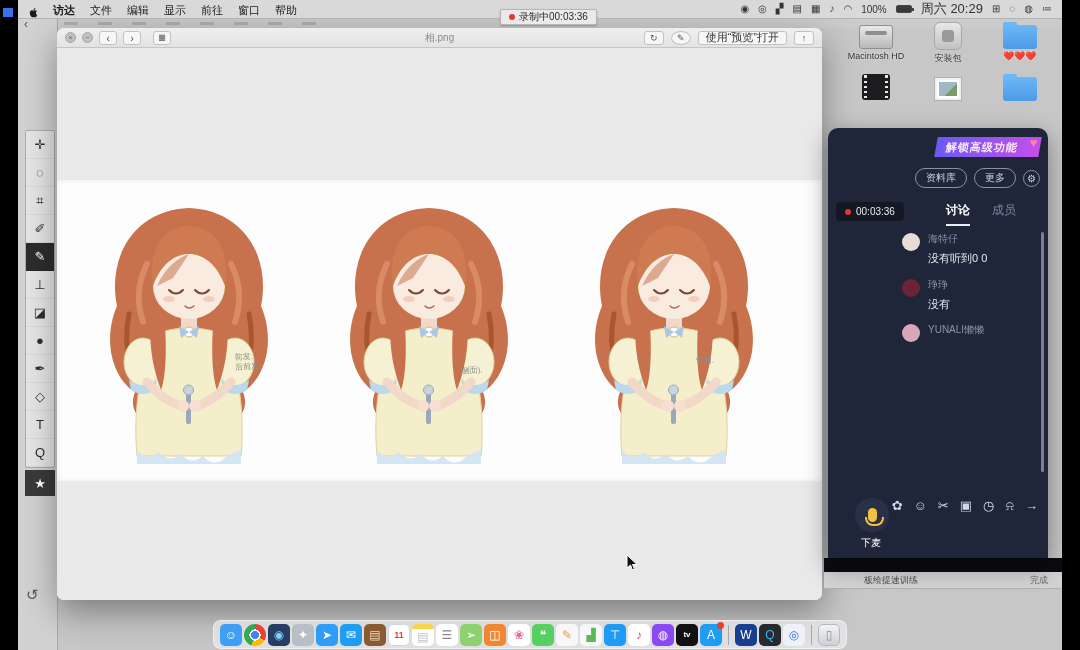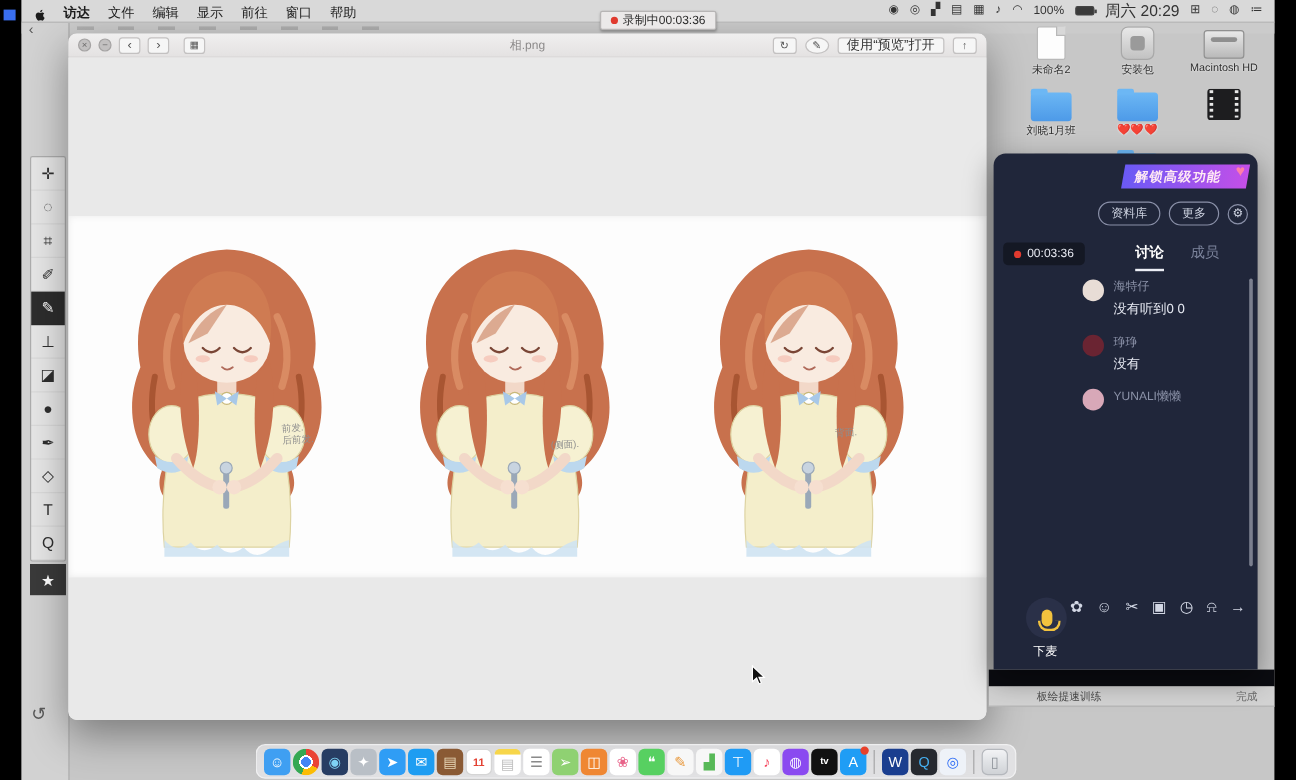--- a/index.html
+++ b/index.html
@@ -232,39 +232,31 @@
       <div class="tool">✒</div>
       <div class="tool">◇</div>
       <div class="tool">T</div>
       <div class="tool">Q</div>
     </div>
   <div class="fav-box">★</div>
   <span class="undo-ic">↺</span>
 
   <div class="desk-icons">
 
+
       <div class="dicon">
-        <span class="ic file"></span>
-        <span class="lbl">未命名2</span>
+        <span class="ic drive"></span>
+        <span class="lbl">Macintosh HD</span>
       </div>
 
       <div class="dicon">
         <span class="ic app"></span>
         <span class="lbl">安装包</span>
       </div>
 
-      <div class="dicon">
-        <span class="ic drive"></span>
-        <span class="lbl">Macintosh HD</span>
-      </div>
-
-      <div class="dicon">
-        <span class="ic folder"></span>
-        <span class="lbl">刘晓1月班</span>
-      </div>
 
 
       <div class="dicon">
         <span class="ic folder"></span>
         <span class="lbl">❤️❤️❤️</span>
       </div>
 
       <div class="dicon">
         <span class="ic film"></span>
         <span class="lbl"></span>

